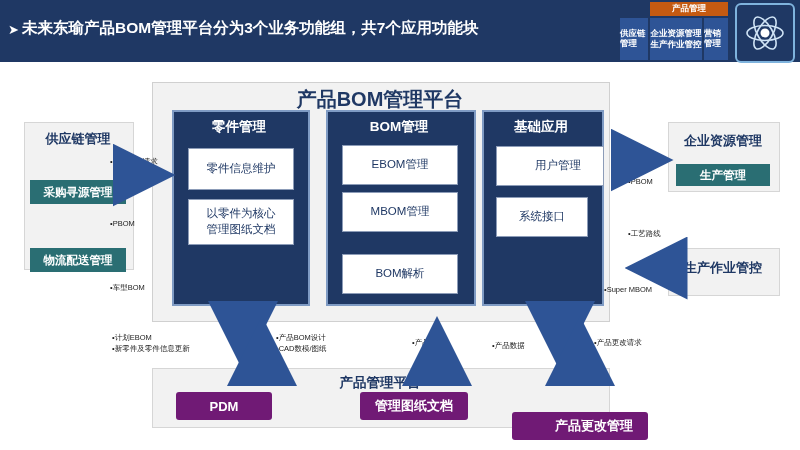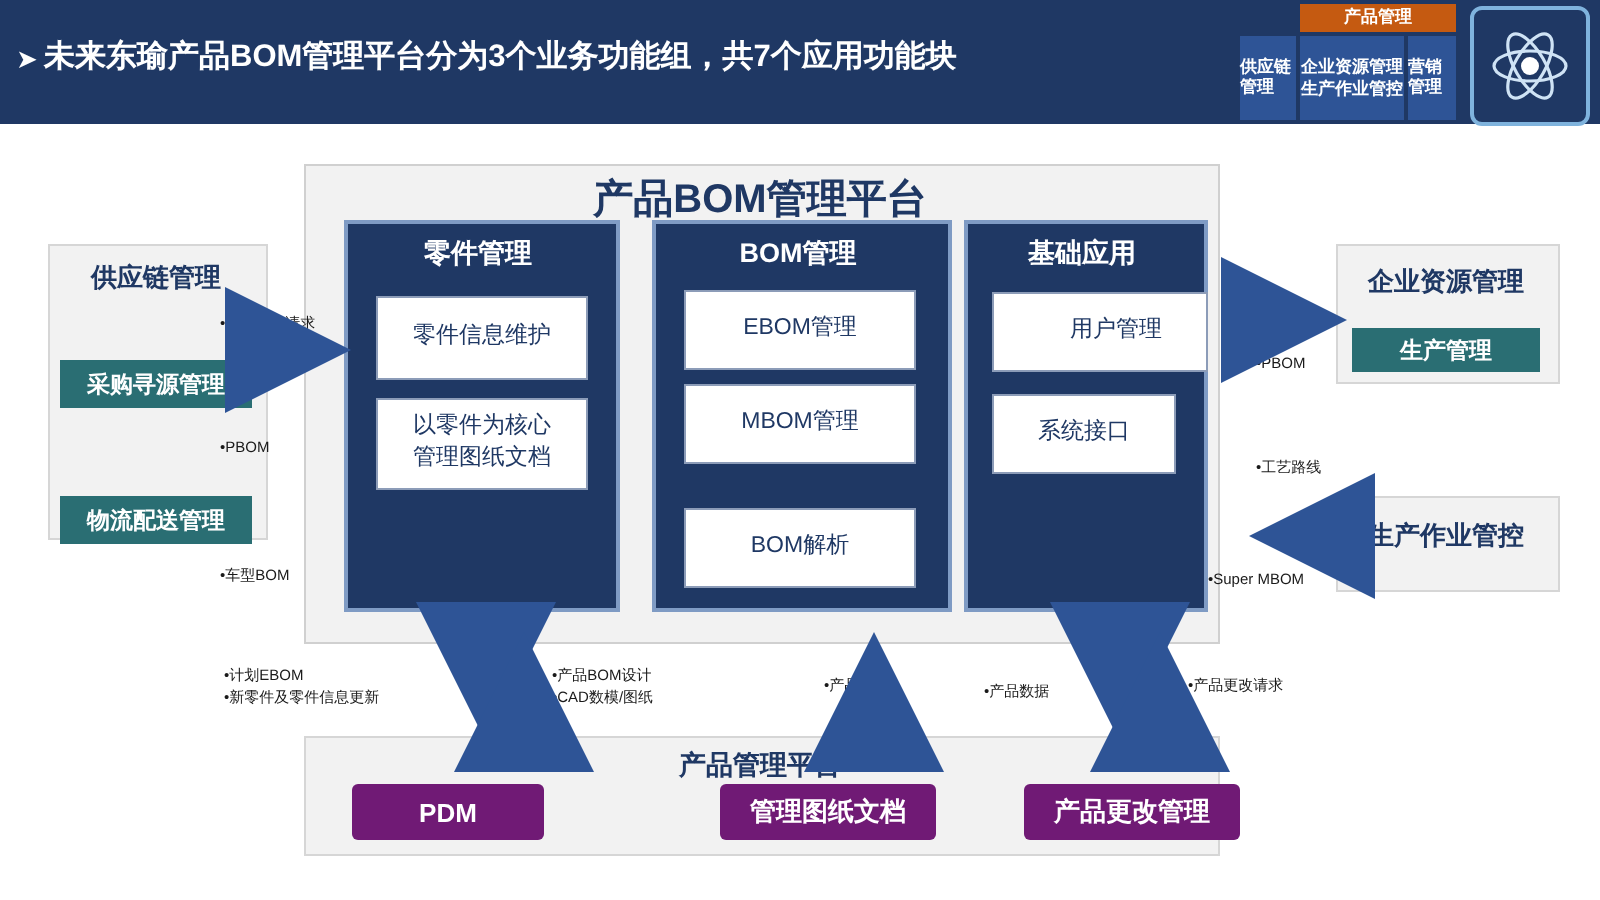--- a/index.html
+++ b/index.html
@@ -163,21 +163,21 @@
 <div class="side-title" style="left:668px; top:132px; width:110px;">企业资源管理</div>
 <div class="greenbox" style="left:676px; top:164px; width:94px; height:22px;">生产管理</div>
 
 <div class="sidepanel" style="left:668px; top:248px; width:110px; height:46px;"></div>
 <div class="side-title" style="left:668px; top:259px; width:110px;">生产作业管控</div>
 
 <div class="bottom"></div>
 <div class="bottom-title">产品管理平台</div>
 <div class="pill" style="left:176px; top:392px; width:96px; height:28px;">PDM</div>
 <div class="pill" style="left:360px; top:392px; width:108px; height:28px;">管理图纸文档</div>
-<div class="pill" style="left:512px; top:392px; width:108px; height:28px;">产品更改管理</div>
+<div class="pill" style="left:512px; top:412px; width:108px; height:28px;padding-left:28px;">产品更改管理</div>
 
 <div class="note" style="left:110px; top:157px;">•产品更改请求</div>
 <div class="note" style="left:110px; top:219px;">•PBOM</div>
 <div class="note" style="left:110px; top:283px;">•车型BOM</div>
 <div class="note" style="left:628px; top:177px;">•PBOM</div>
 <div class="note" style="left:628px; top:229px;">•工艺路线</div>
 <div class="note" style="left:604px; top:285px;">•Super MBOM</div>
 <div class="note" style="left:112px; top:333px; white-space:pre-line;">•计划EBOM
 •新零件及零件信息更新</div>
 <div class="note" style="left:276px; top:333px; white-space:pre-line;">•产品BOM设计

